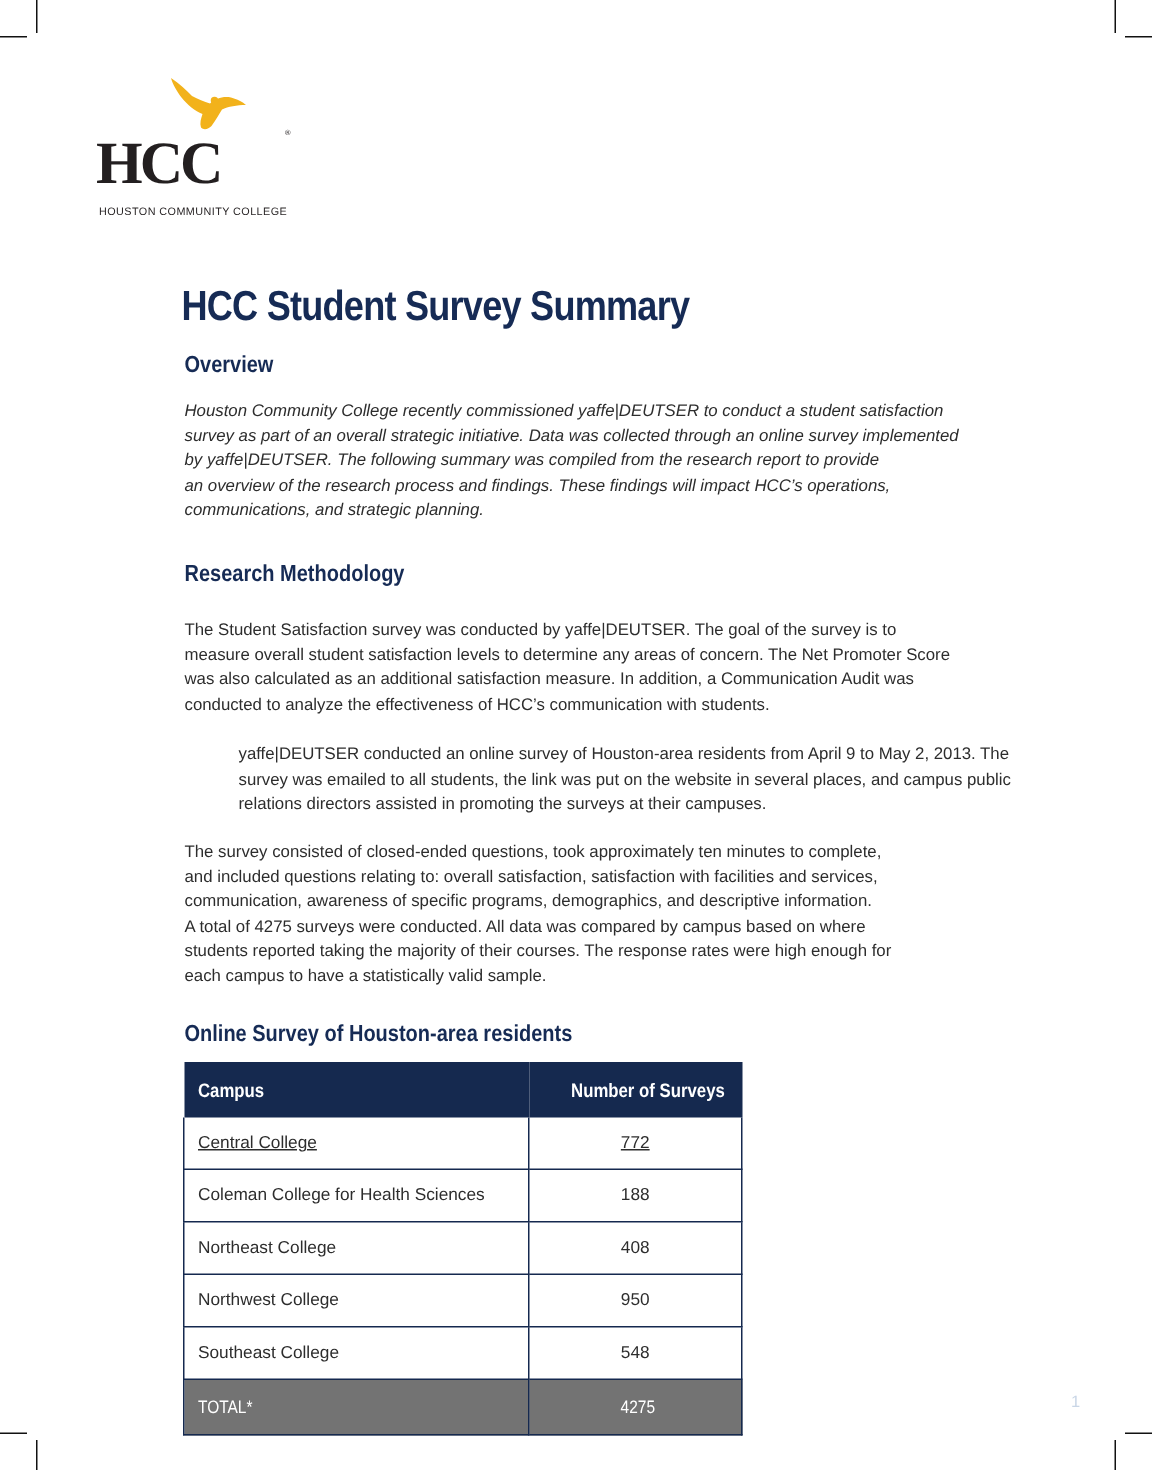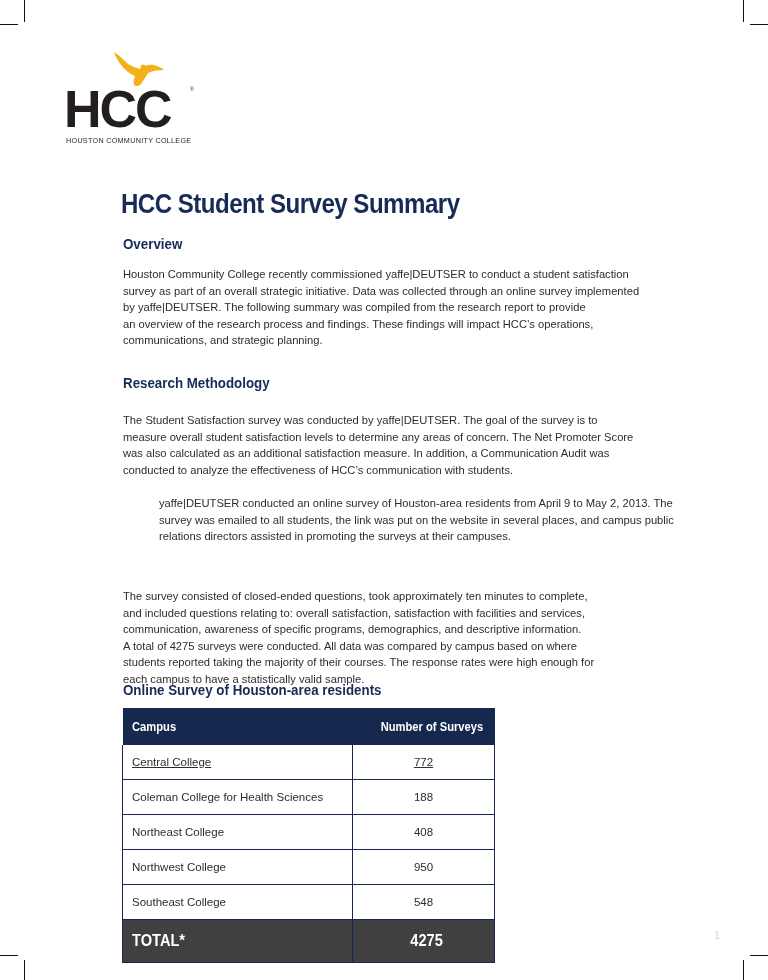--- a/index.html
+++ b/index.html
@@ -9,21 +9,21 @@
     
     .crop { position: absolute; background: #111; }
     .crop.v { width: 1px; height: 22px; }
     .crop.h { height: 1px; width: 18px; }
 
     
     .logo { position: absolute; left: 64px; top: 50px; width: 140px; height: 100px; }
     .logo-eagle { position: absolute; left: 46px; top: 0; width: 56px; height: 38px; }
     .logo-letters { position: absolute; left: 0; top: 34px; height: 50px; display: flex; align-items: center; }
     .logo-letters span {
-      font-family: Liberation Sans, sans-serif; font-weight: bold; font-size: 52px; line-height: 50px;
+      font-family: Liberation Serif, serif; font-weight: bold; font-size: 40px; line-height: 50px;
       color: #231f20; letter-spacing: -2px;
     }
     .logo-reg { position: absolute; left: 126px; top: 36px; font-size: 5px; color: #231f20; }
     .logo-sub {
       position: absolute; left: 2px; top: 86px; font-family: "Liberation Sans", sans-serif; font-weight: normal;
       font-size: 7.2px; letter-spacing: 0.3px; color: #231f20; white-space: nowrap;
     }
 
     .title {
       position: absolute; left: 121px; top: 188px; font-family: "Liberation Sans", sans-serif; font-weight: bold;
@@ -44,21 +44,21 @@
     .tbl th, .tbl td { height: 20px; font-size: 11.5px; padding: 11px 9px; }
     .tbl thead th {
       background: #15294f; color: #fff; text-align: left; font-weight: bold; font-size: 13px;
     }
     .tbl thead th .cond { display: inline-block; transform: scaleX(0.86); transform-origin: left center; }
     .tbl thead th.num .cond { transform-origin: right center; }
     .tbl thead th.num, .tbl td.num { text-align: center; }
     .tbl tbody td { border: 1.5px solid #15294f; color: #2d2d2d; }
     .tbl tbody tr:first-child td { border-top: none; text-decoration: underline; }
     .tbl td.campus { width: 230px; }
-    .tbl tfoot td { background: #404040; color: #fff; font-weight: bold; font-size: 17px; border: 1.5px solid #15294f; }
+    .tbl tfoot td { background: #737373; color: #fff; font-weight: normal; font-size: 12px; border: 1.5px solid #15294f; }
     .tbl tfoot td .cond { display: inline-block; transform: scaleX(0.86); }
     .tbl tfoot td.num .cond { transform-origin: right center; }
     .tbl tfoot td:first-child .cond { transform-origin: left center; }
 
     .page-num { position: absolute; left: 714px; top: 929px; font-size: 11px; color: #c9d6e6; }
   </style>
 </head>
 <body>
 
 <div class="crop v" style="left:24px; top:0;"></div>
@@ -78,41 +78,41 @@
   <div class="logo-letters">
     <span>HCC</span>
   </div>
   <span class="logo-reg">®</span>
   <div class="logo-sub">HOUSTON COMMUNITY COLLEGE</div>
 </div>
 
 <h1 class="title">HCC Student Survey Summary</h1>
 
 <h2 class="h2" style="top:235px;">Overview</h2>
-<div class="para" style="top:266px;">
+<div class="para" style="top:266px;font-style:italic;">
   <span class="ln">Houston Community College recently commissioned yaffe|DEUTSER  to conduct a student satisfaction</span>
   <span class="ln">survey as part of an overall strategic initiative. Data was collected through an online survey implemented</span>
   <span class="ln">by yaffe|DEUTSER. The following summary was compiled from the research report to provide</span>
   <span class="ln">an overview of the research process and findings. These findings will impact HCC’s operations,</span>
   <span class="ln">communications, and strategic planning.</span>
 </div>
 
 <h2 class="h2" style="top:374px;">Research Methodology</h2>
 <div class="para" style="top:412px;">
   <span class="ln">The Student Satisfaction survey was conducted by yaffe|DEUTSER.  The goal of the survey is to</span>
   <span class="ln">measure overall student satisfaction levels to determine any areas of concern. The Net Promoter Score</span>
   <span class="ln">was also calculated as an additional satisfaction measure. In addition, a Communication Audit was</span>
   <span class="ln">conducted to analyze the effectiveness of HCC’s communication with students.</span>
 </div>
 <div class="para" style="top:495px;margin-left:36px;">
   <span class="ln">yaffe|DEUTSER conducted an online survey of Houston-area residents from April 9 to May 2, 2013. The</span>
   <span class="ln">survey was emailed to all students, the link was put on the website in several places, and campus public</span>
   <span class="ln">relations directors assisted in promoting the surveys at their campuses.</span>
 </div>
-<div class="para" style="top:588px;">
+<div class="para" style="top:560px;">
   <span class="ln">The survey consisted of closed-ended questions, took approximately ten minutes to complete,</span>
   <span class="ln">and included questions relating to: overall satisfaction, satisfaction with facilities and services,</span>
   <span class="ln">communication, awareness of specific programs, demographics, and descriptive information.</span>
   <span class="ln">A total of 4275 surveys were conducted. All data was compared by campus based on where</span>
   <span class="ln">students reported taking the majority of their courses. The response rates were high enough for</span>
   <span class="ln">each campus to have a statistically valid sample.</span>
 </div>
 
 <h2 class="h2" style="top:681px;">Online Survey of Houston-area residents</h2>
 <table class="tbl">

